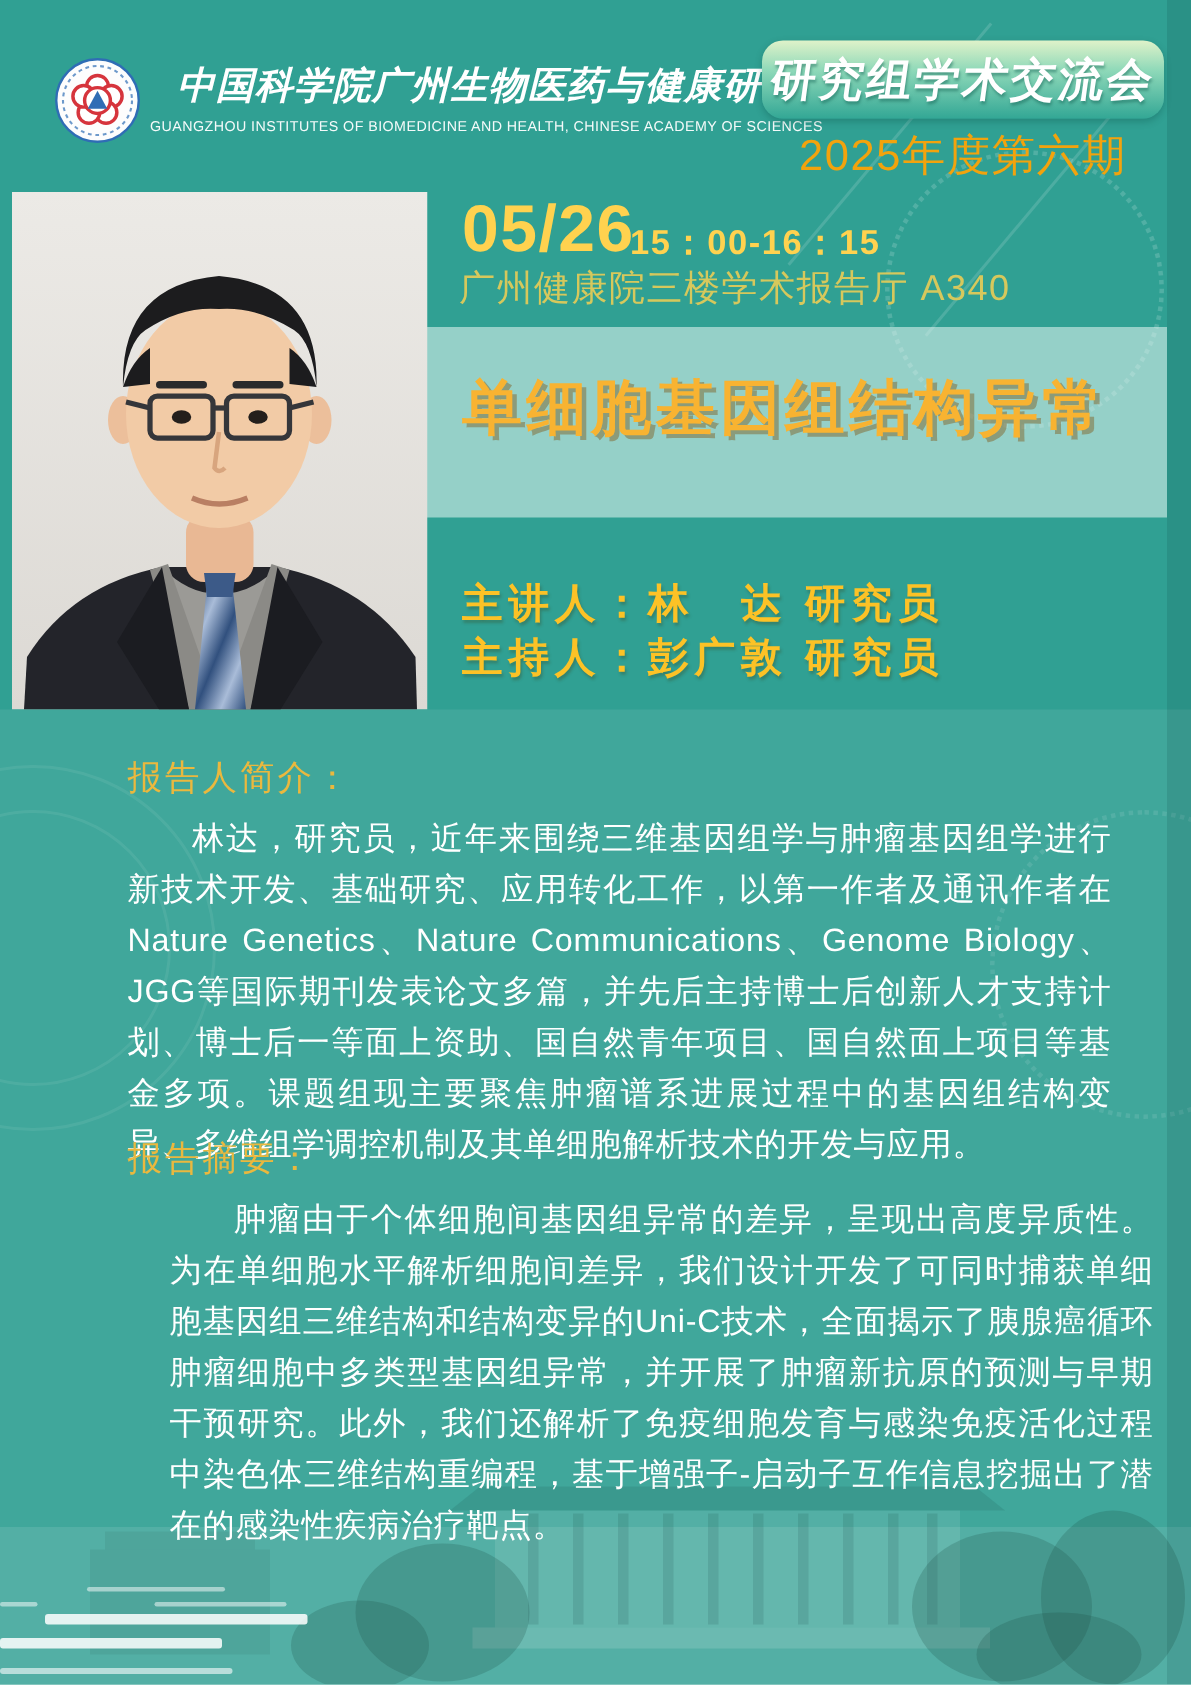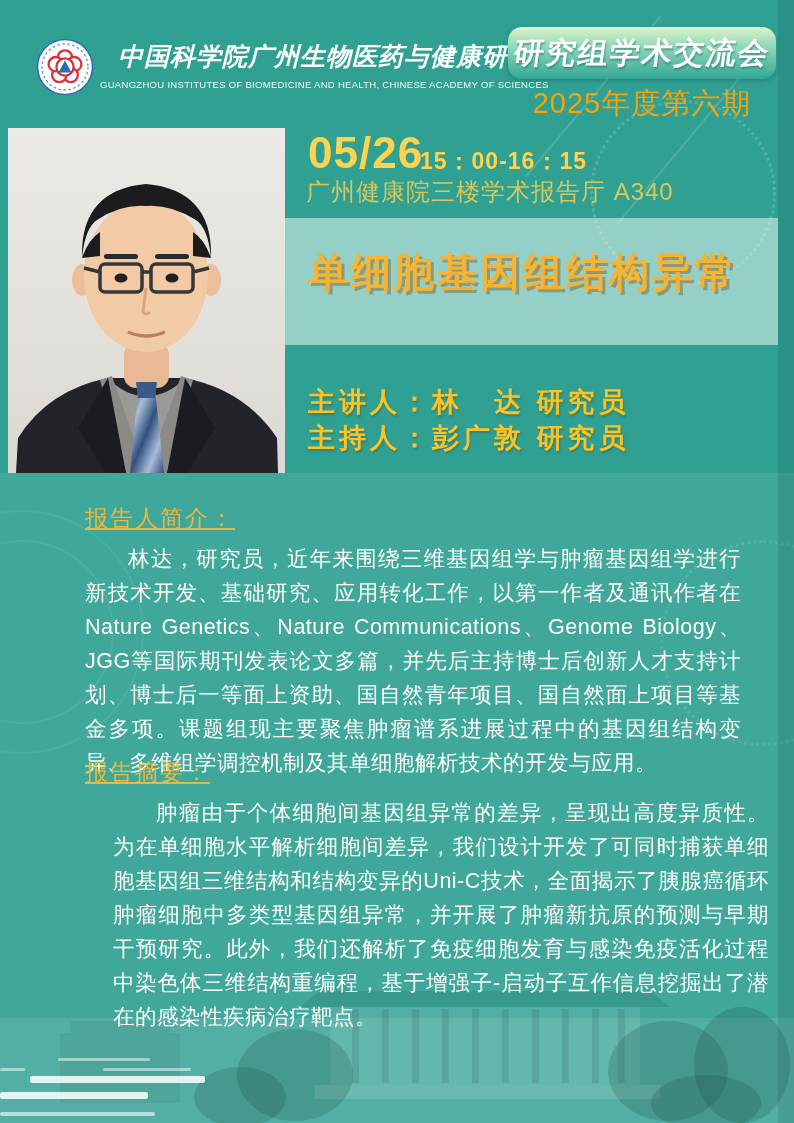--- a/index.html
+++ b/index.html
@@ -34,21 +34,21 @@
   
   .band{position:absolute;left:140px;right:16px;top:218px;height:127px;background:rgba(234,248,244,0.55);z-index:1;}
   .talk-title{position:absolute;left:308px;top:230px;z-index:2;font-size:40px;font-weight:900;color:#f8b331;
               letter-spacing:3px;line-height:53px;text-shadow:3px 3px 0 rgba(125,75,5,0.40);white-space:nowrap;margin-top:16px;}
   .person-line{position:absolute;left:308px;z-index:2;font-size:27px;font-weight:900;color:#fcc226;
                letter-spacing:4px;text-shadow:1px 2px 2px rgba(60,60,20,0.30);white-space:nowrap;}
   .speaker-line{top:336px;margin-top:48px;}
   .host-line{top:420px;}
   
   .lower{position:absolute;left:0;right:0;top:473px;bottom:0;background:rgba(255,255,255,0.08);}
-  .sec-heading{position:absolute;left:85px;font-size:23px;color:#eab83e;letter-spacing:2px;text-decoration:underline;}
+  .sec-heading{position:absolute;left:85px;font-size:23px;color:#eab83e;letter-spacing:2px;}
   .bio-heading{top:503px;}
   .abs-heading{top:757px;text-align:center;}
   .body-text{position:absolute;left:85px;width:656px;font-size:21.5px;color:#ffffff;line-height:34px;
              text-indent:2em;text-align:justify;letter-spacing:0.5px;}
   .bio-text{top:542px;}
   .abs-text{top:796px;margin-left:28px;}
   
   .building{position:absolute;left:0;bottom:0;width:794px;height:150px;z-index:0;}
 </style>
 </head>

